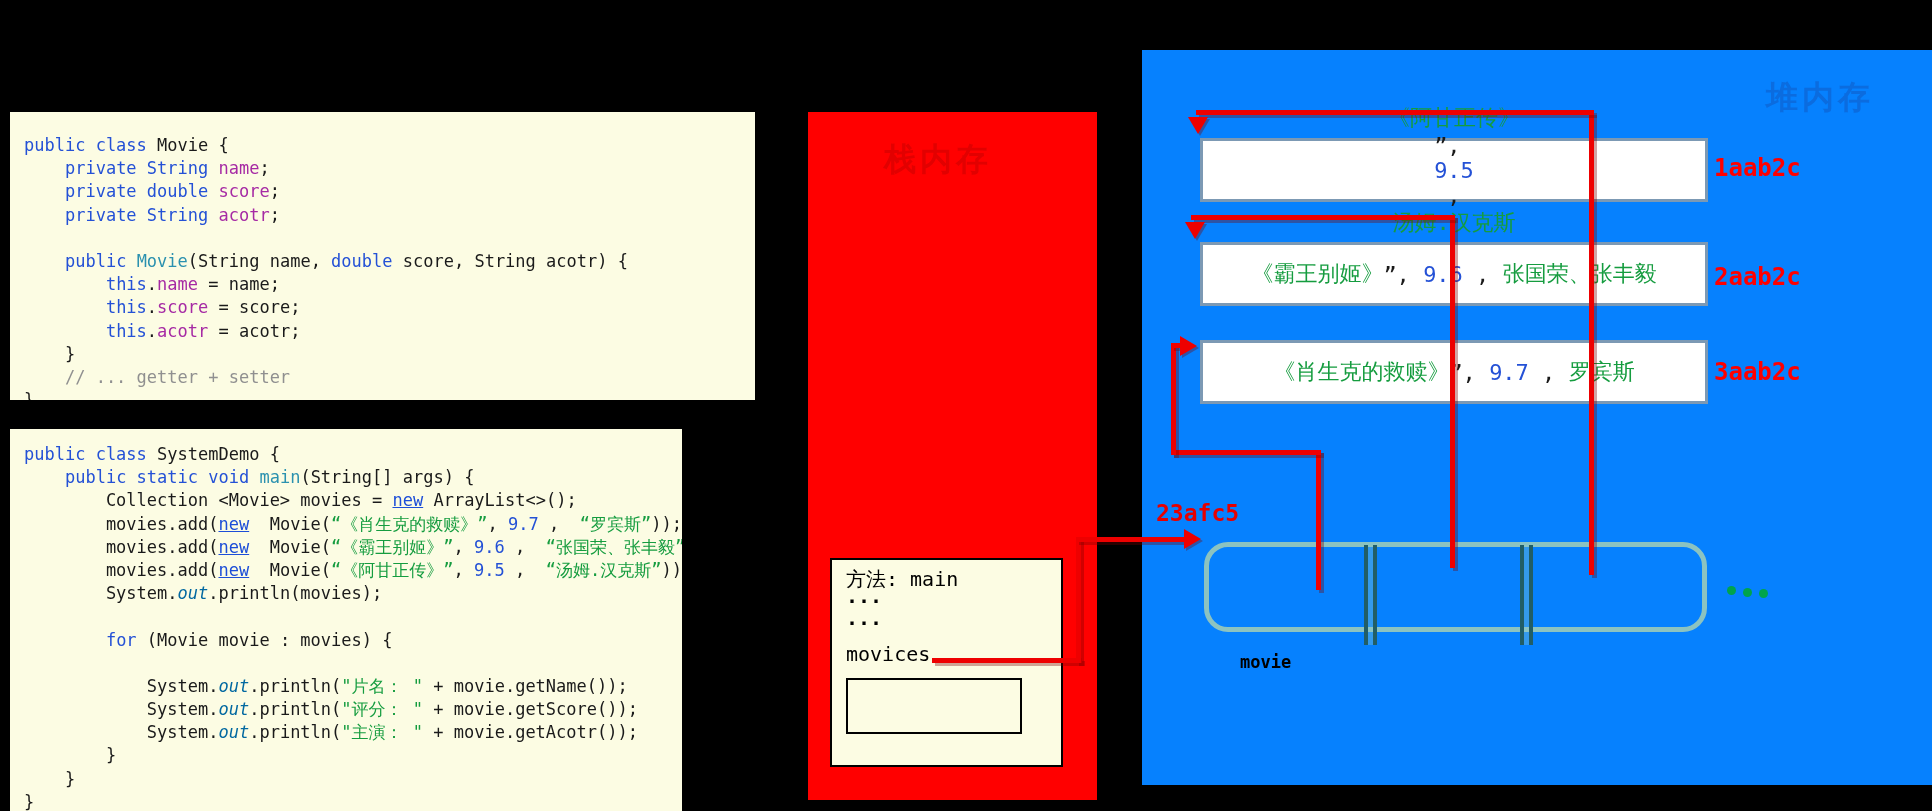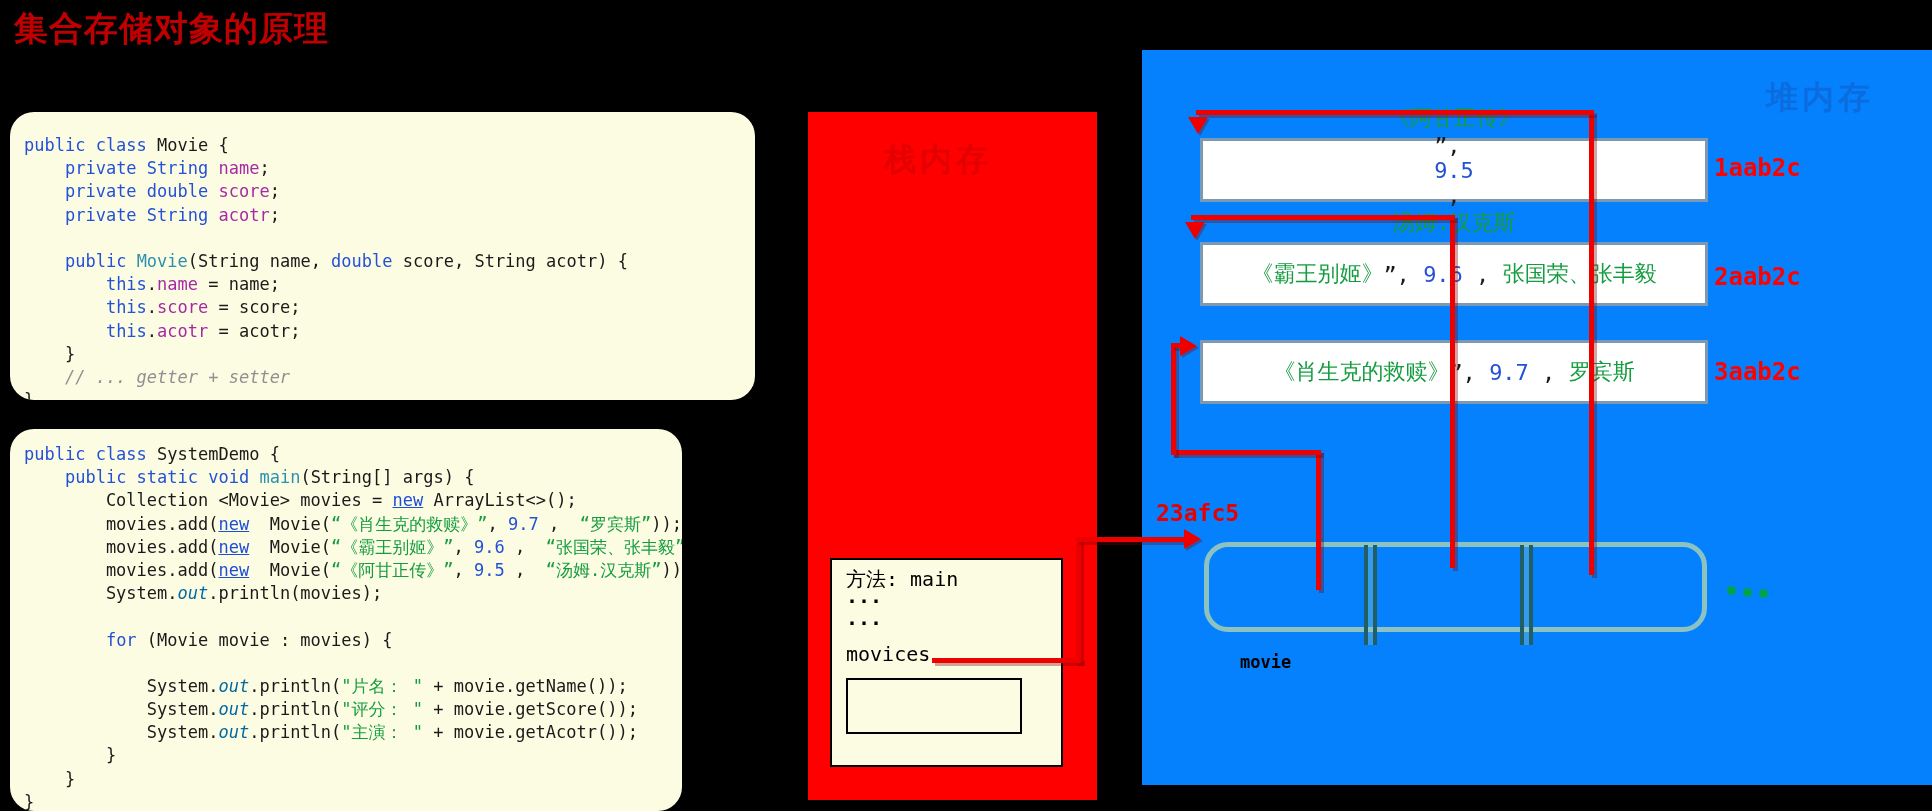--- a/index.html
+++ b/index.html
@@ -3,31 +3,31 @@
 <meta charset="utf-8">
 <style>
   html,body{margin:0;padding:0;background:#000;}
   .slide{position:relative;width:1932px;height:811px;background:#000;overflow:hidden;
          font-family:"DejaVu Sans Mono", monospace;}
   .title{position:absolute;left:14px;top:6px;font-family:"Liberation Sans",sans-serif;
          font-weight:bold;font-size:34px;color:#c00000;letter-spacing:1px;}
 
   
   .code{position:absolute;margin:0;background:#fcfce3;white-space:pre;overflow:hidden;
-        font-size:17px;box-sizing:border-box;border-radius:24px;}
+        font-size:17px;box-sizing:border-box;}
   #code1{left:10px;top:112px;width:745px;height:288px;padding:22px 0 0 14px;}
   #code2{left:10px;top:429px;width:672px;height:382px;padding:14px 0 0 14px;}
   .cl{height:23.2px;line-height:23.2px;color:#111;}
   .k{color:#2451d6;}          
   .u{color:#1d4ed8;text-decoration:underline;} 
   .p{color:#1a1a1a;}
   .f{color:#a62aa4;margin-top:24px;}          
   .o{color:#0369a1;font-style:italic;} 
   .t{color:#2b91af;}          
-  .c{color:#909090;font-style:italic;}
+  .c{color:#909090;}
   .s{color:#159c3f;}          
   .n{color:#2451d6;}          
 
   
   .stack-panel{position:absolute;left:808px;top:112px;width:289px;height:688px;background:#ff0000;}
   .wm{position:absolute;font-weight:bold;font-size:32px;letter-spacing:4px;
       font-family:"Liberation Sans",sans-serif;}
   .wm-red{left:884px;top:138px;color:#e20000;}
   .wm-blue{left:1766px;top:76px;color:#0b6cdf;}
   .stack-frame{position:absolute;left:830px;top:558px;width:233px;height:209px;
@@ -57,21 +57,20 @@
   .ah-right{border-top:10px solid transparent;border-bottom:10px solid transparent;
       border-left:17px solid #ee0000;}
   .ah-down{border-left:10px solid transparent;border-right:10px solid transparent;
       border-top:17px solid #ee0000;}
 </style>
 </head>
 <body>
 
 <div class="slide">
 
-  <div class="title">集合存储对象的原理</div>
 
   <pre class="code" id="code1"><div class="cl"><span class="k">public class</span><span class="p"> Movie {</span></div><div class="cl"><span class="p">    </span><span class="k">private</span><span class="p"> </span><span class="k">String</span><span class="p"> </span><span class="f">name</span><span class="p">;</span></div><div class="cl"><span class="p">    </span><span class="k">private</span><span class="p"> </span><span class="k">double</span><span class="p"> </span><span class="f">score</span><span class="p">;</span></div><div class="cl"><span class="p">    </span><span class="k">private</span><span class="p"> </span><span class="k">String</span><span class="p"> </span><span class="f">acotr</span><span class="p">;</span></div><div class="cl">&nbsp;</div><div class="cl"><span class="p">    </span><span class="k">public</span><span class="p"> </span><span class="t">Movie</span><span class="p">(String name, </span><span class="k">double</span><span class="p"> score, String acotr) {</span></div><div class="cl"><span class="p">        </span><span class="k">this</span><span class="p">.</span><span class="f">name</span><span class="p"> = name;</span></div><div class="cl"><span class="p">        </span><span class="k">this</span><span class="p">.</span><span class="f">score</span><span class="p"> = score;</span></div><div class="cl"><span class="p">        </span><span class="k">this</span><span class="p">.</span><span class="f">acotr</span><span class="p"> = acotr;</span></div><div class="cl"><span class="p">    }</span></div><div class="cl"><span class="c">    // ... getter + setter</span></div><div class="cl"><span class="p">}</span></div></pre>
   <pre class="code" id="code2"><div class="cl"><span class="k">public class</span><span class="p"> SystemDemo {</span></div><div class="cl"><span class="p">    </span><span class="k">public static void</span><span class="p"> </span><span class="t">main</span><span class="p">(String[] args) {</span></div><div class="cl"><span class="p">        Collection &lt;Movie&gt; movies = </span><span class="u">new</span><span class="p"> ArrayList&lt;&gt;();</span></div><div class="cl"><span class="p">        movies.add(</span><span class="u">new</span><span class="p">  Movie(</span><span class="s">“《肖生克的救赎》”</span><span class="p">, </span><span class="n">9.7</span><span class="p"> ,  </span><span class="s">“罗宾斯”</span><span class="p">));</span></div><div class="cl"><span class="p">        movies.add(</span><span class="u">new</span><span class="p">  Movie(</span><span class="s">“《霸王别姬》”</span><span class="p">, </span><span class="n">9.6</span><span class="p"> ,  </span><span class="s">“张国荣、张丰毅”</span><span class="p">));</span></div><div class="cl"><span class="p">        movies.add(</span><span class="u">new</span><span class="p">  Movie(</span><span class="s">“《阿甘正传》”</span><span class="p">, </span><span class="n">9.5</span><span class="p"> ,  </span><span class="s">“汤姆.汉克斯”</span><span class="p">));</span></div><div class="cl"><span class="p">        System.</span><span class="o">out</span><span class="p">.println(movies);</span></div><div class="cl">&nbsp;</div><div class="cl"><span class="p">        </span><span class="k">for</span><span class="p"> (Movie movie : movies) {</span></div><div class="cl">&nbsp;</div><div class="cl"><span class="p">            System.</span><span class="o">out</span><span class="p">.println(</span><span class="s">"片名： "</span><span class="p"> + movie.getName());</span></div><div class="cl"><span class="p">            System.</span><span class="o">out</span><span class="p">.println(</span><span class="s">"评分： "</span><span class="p"> + movie.getScore());</span></div><div class="cl"><span class="p">            System.</span><span class="o">out</span><span class="p">.println(</span><span class="s">"主演： "</span><span class="p"> + movie.getAcotr());</span></div><div class="cl"><span class="p">        }</span></div><div class="cl"><span class="p">    }</span></div><div class="cl"><span class="p">}</span></div></pre>
 
   <div class="stack-panel"></div>
   <div class="wm wm-red">栈内存</div>
   <div class="stack-frame">
     <div class="sf-line" style="top:6px;">方法: main</div>
     <div class="sf-line" style="top:24px;font-weight:bold;">...</div>
     <div class="sf-line" style="top:46px;font-weight:bold;">...</div>

